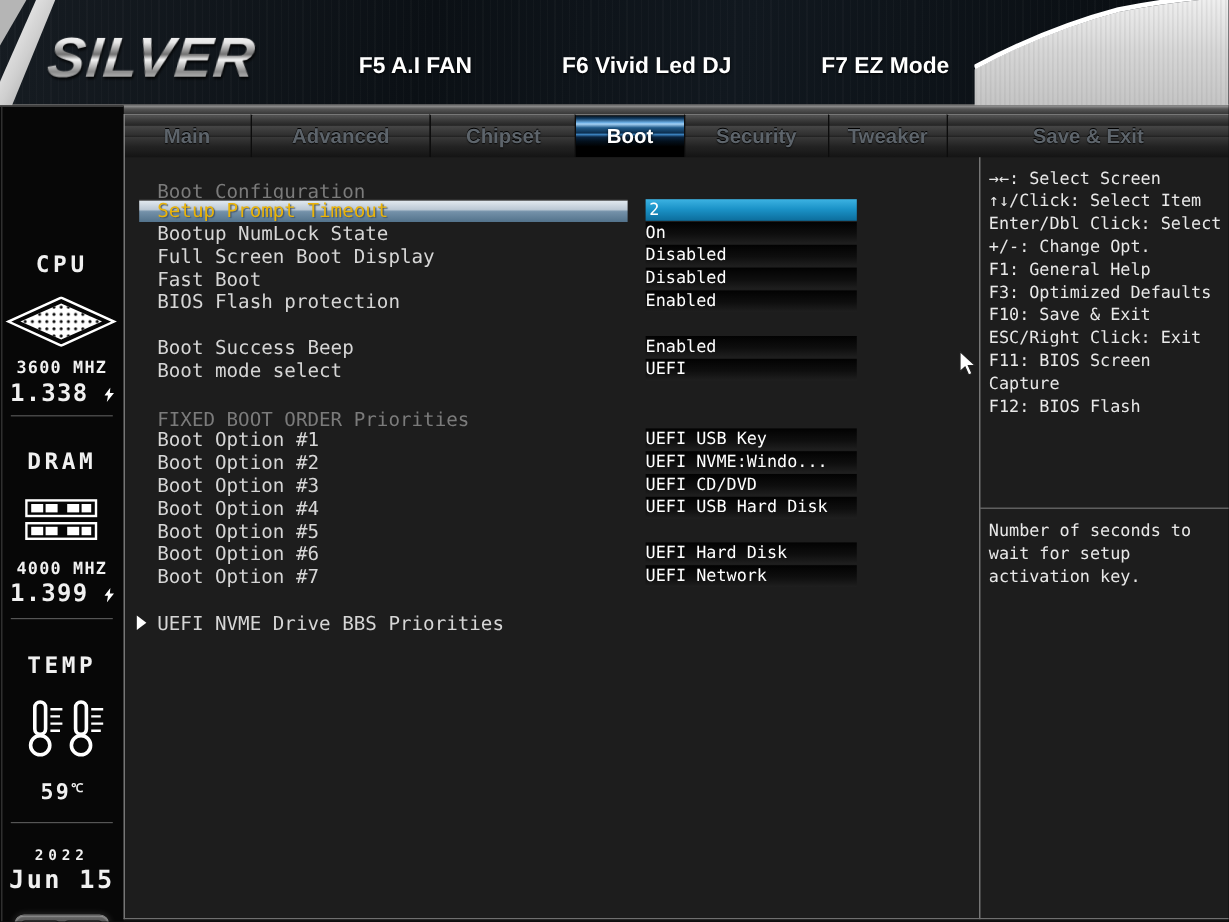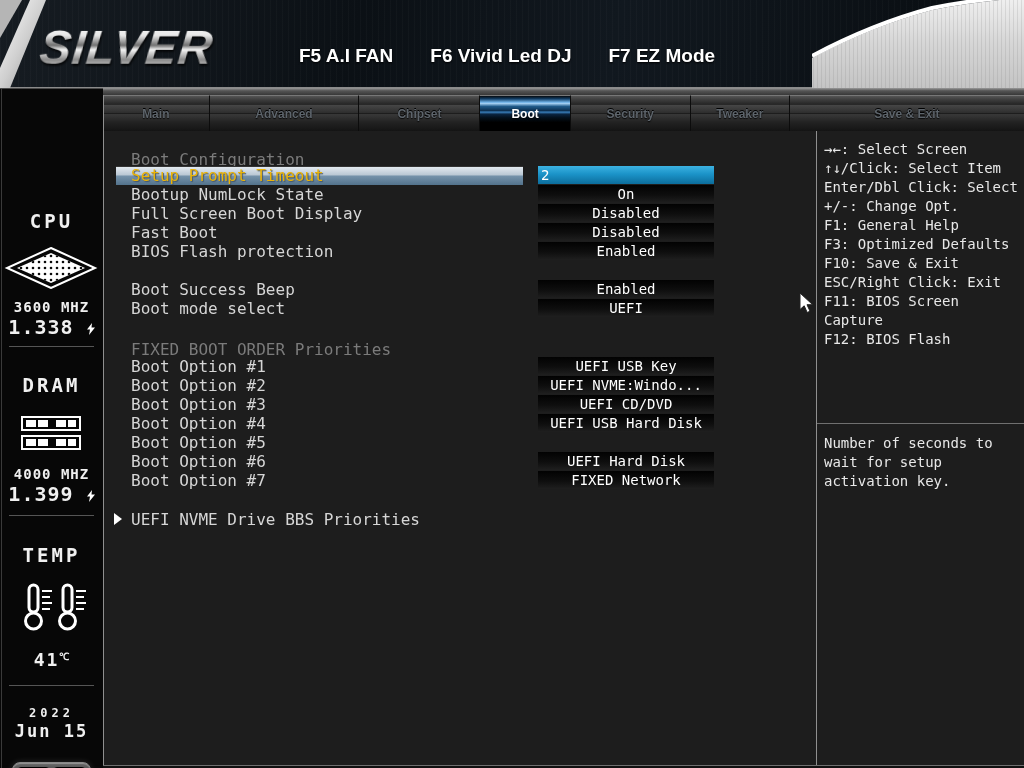--- a/index.html
+++ b/index.html
@@ -13,31 +13,31 @@
       repeating-linear-gradient(90deg, rgba(255,255,255,.025) 0 1px, transparent 1px 6px),
       linear-gradient(100deg,#161c22 0%,#0b1015 35%,#11181f 60%,#080c10 100%);
     border-bottom:1px solid #8b8b8b; }
   .corner-left { position:absolute; left:0; top:0; }
   .logo { position:absolute; left:40px; top:20px; font-family:"Liberation Sans",sans-serif;
     font-weight:bold; font-style:italic; font-size:47px; letter-spacing:1px;
     transform:skewX(-6deg);
     background:linear-gradient(180deg,#ffffff 0%,#e8e8e8 28%,#6f6f6f 46%,#f4f4f4 54%,#8a8a8a 72%,#ffffff 100%);
     -webkit-background-clip:text; background-clip:text; color:transparent;
     filter:drop-shadow(1px 2px 1px rgba(0,0,0,.8)); }
-  .hotkeys { position:absolute; left:299px; top:45px; display:flex; gap:37px;
+  .hotkeys { position:absolute; left:299px; top:45px; display:flex; gap:75px;
     font-family:"Liberation Sans",sans-serif; font-weight:bold; font-size:19px; color:#fff;
     text-shadow:0 1px 2px #000; }
   .silver-right { position:absolute; right:0; top:0; }
 
   
   .tabstrip-top { position:absolute; left:103px; top:88px; width:921px; height:7px;
     background:linear-gradient(180deg,#9a9a9a 0,#555 40%,#383838 100%); }
   .tabbar { position:absolute; left:103px; top:95px; width:921px; height:36px; display:flex; }
   .tab { height:36px; text-align:center; line-height:36px;
-    font-family:"Liberation Sans",sans-serif; font-weight:bold; font-size:12px; color:#5d646b;
+    font-family:"Liberation Sans",sans-serif; font-weight:bold; font-size:17px; color:#5d646b;
     text-shadow:0 -1px 0 #000, 0 1px 1px #0a0a0a;
     background:linear-gradient(180deg,#555 0%,#3e3e3e 10%,#252525 24%,#454545 27%,#2e2e2e 48%,#1d1d1d 50%,#383838 53%,#232323 74%,#141414 100%);
     border-left:1px solid #0c0c0c; border-top:1px solid #777; position:relative; cursor:pointer; }
   .tab:first-child { border-left:none; }
   .tab.active { color:#fff; text-shadow:0 1px 2px #000;
     background:linear-gradient(180deg,#060a0e 0%,#113c63 8%,#6fb2e8 18%,#a6d2f5 21%,#1f5988 30%,#0c2f50 42%,#3a80bd 46%,#0a2440 52%,#03101c 62%,#000 75%,#000 100%); }
   .tab.active::after { content:""; position:absolute; left:0; top:36px; width:100%; height:8px; background:#000; }
 
   
   .sidebar { position:absolute; left:0; top:88px; width:103px; height:680px; background:#070707;
@@ -45,21 +45,21 @@
   .sidebar::before { content:""; position:absolute; left:1px; top:0; width:1px; height:100%; background:#3a3a3a; }
   .sb { position:absolute; width:103px; text-align:center; color:#f0f0f0; }
   .sb-title { font-size:19px; font-weight:bold; letter-spacing:3px; }
   .sb-freq { font-size:14px; font-weight:bold; letter-spacing:1px; }
   .sb-volt { font-size:20px; font-weight:bold; letter-spacing:1px; }
   .sb-divider { position:absolute; left:9px; width:85px; height:1px; background:#555; }
   .bolt { display:inline-block; vertical-align:-1px; }
   .temp-val { font-size:18px; font-weight:bold; letter-spacing:2px; }
   .tunit { font-size:10px; vertical-align:6px; letter-spacing:0; }
   .date-year { font-size:12px; font-weight:bold; letter-spacing:4px; }
-  .date-day { font-size:17px; font-weight:bold; letter-spacing:2px; }
+  .date-day { font-size:21px; font-weight:bold; letter-spacing:2px; }
 
   
   .clock { position:absolute; left:12px; top:673px; width:79px; height:54px;
     background:linear-gradient(180deg,#6a6a6a 0%,#2a2a2a 30%,#0c0c0c 100%);
     border:1px solid #888; border-radius:8px; padding:4px 3px;
     display:flex; gap:3px; justify-content:center; align-items:center;
     box-shadow:0 0 6px rgba(255,255,255,.15), inset 0 1px 1px rgba(255,255,255,.3); }
   .clock-panel { position:relative; width:33px; height:44px; border-radius:4px;
     background:linear-gradient(180deg,#3a3a3a 0%,#1b1b1b 48%,#000 52%,#222 100%);
     color:#d4d8da; font-size:26px; font-weight:bold; text-align:center; line-height:44px;
@@ -74,21 +74,21 @@
 
   .row { position:absolute; left:0; width:712px; height:19px; }
   .rlabel { position:absolute; left:27px; top:0; font-size:16px; line-height:19px; color:#d6d6d6; white-space:pre; }
   .rheader { color:#7b7b7b; }
   .selbar { position:absolute; left:12px; top:0; width:407px; height:19px;
     background:linear-gradient(180deg,#e3eaf0 0%,#bcc9d5 42%,#7491a9 52%,#53738c 100%);
     border-top:1px solid #333; }
   .row.sel .rlabel { color:#eab308; text-shadow:1px 1px 1px #44566a; }
   .rvalue { position:absolute; left:434px; top:0; width:176px; height:18px;
     background:linear-gradient(180deg,#020202 0%,#0e0e0e 55%,#1f1f1f 100%);
-    color:#fff; font-size:14px; line-height:18px; text-align:center; white-space:pre; }
+    color:#fff; font-size:14px; line-height:18px; text-align:left; white-space:pre; }
   .rvalue.selval { background:linear-gradient(180deg,#3cb2e2 0%,#1b93c8 45%,#0c6d9c 100%);
     text-align:left; padding-left:3px; }
   .tri { position:absolute; left:10px; top:3px; width:0; height:0;
     border-left:8px solid #fff; border-top:6px solid transparent; border-bottom:6px solid transparent; }
 
   
   .helppanel { position:absolute; left:817px; top:131px; width:207px; height:635px; background:#1d1d1d;
     color:#e8e8e8; font-size:14px; }
   .helpkeys { position:absolute; left:7px; top:9px; width:196px; line-height:19px; }
   .helpkeys div { white-space:normal; }
@@ -209,21 +209,21 @@
           <line x1="42" y1="14" x2="50" y2="14"></line>
           <line x1="42" y1="20" x2="52" y2="20"></line>
           <line x1="42" y1="26" x2="50" y2="26"></line>
         <line x1="76" y1="8" x2="86" y2="8"></line>
           <line x1="76" y1="14" x2="84" y2="14"></line>
           <line x1="76" y1="20" x2="86" y2="20"></line>
           <line x1="76" y1="26" x2="84" y2="26"></line>
       </g>
     </svg>
     <div class="sb temp-val" style="top:560px">
-      <span>41</span><span class="tunit">℃</span>
+      <span>59</span><span class="tunit">℃</span>
     </div>
     <div class="sb-divider" style="top:596px"></div>
 
     <div class="sb date-year" style="top:617px">2022</div>
     <div class="sb date-day" style="top:632px">Jun 15</div>
 
     <div class="clock">
 
       <div class="clock-panel">16</div>
 
@@ -290,21 +290,21 @@
     </div>
     <div class="row" style="top:302px">
       <div class="rlabel">Boot Option #5</div>
     </div>
     <div class="row" style="top:321px">
       <div class="rlabel">Boot Option #6</div>
       <div class="rvalue">UEFI Hard Disk</div>
     </div>
     <div class="row" style="top:340px">
       <div class="rlabel">Boot Option #7</div>
-      <div class="rvalue">FIXED Network</div>
+      <div class="rvalue">UEFI Network</div>
     </div>
 
     <div class="row" style="top:379px">
       <span class="tri"></span>
       <div class="rlabel">UEFI NVME Drive BBS Priorities</div>
     </div>
   </div>
 
   <div class="helppanel">
     <div class="helpkeys">

